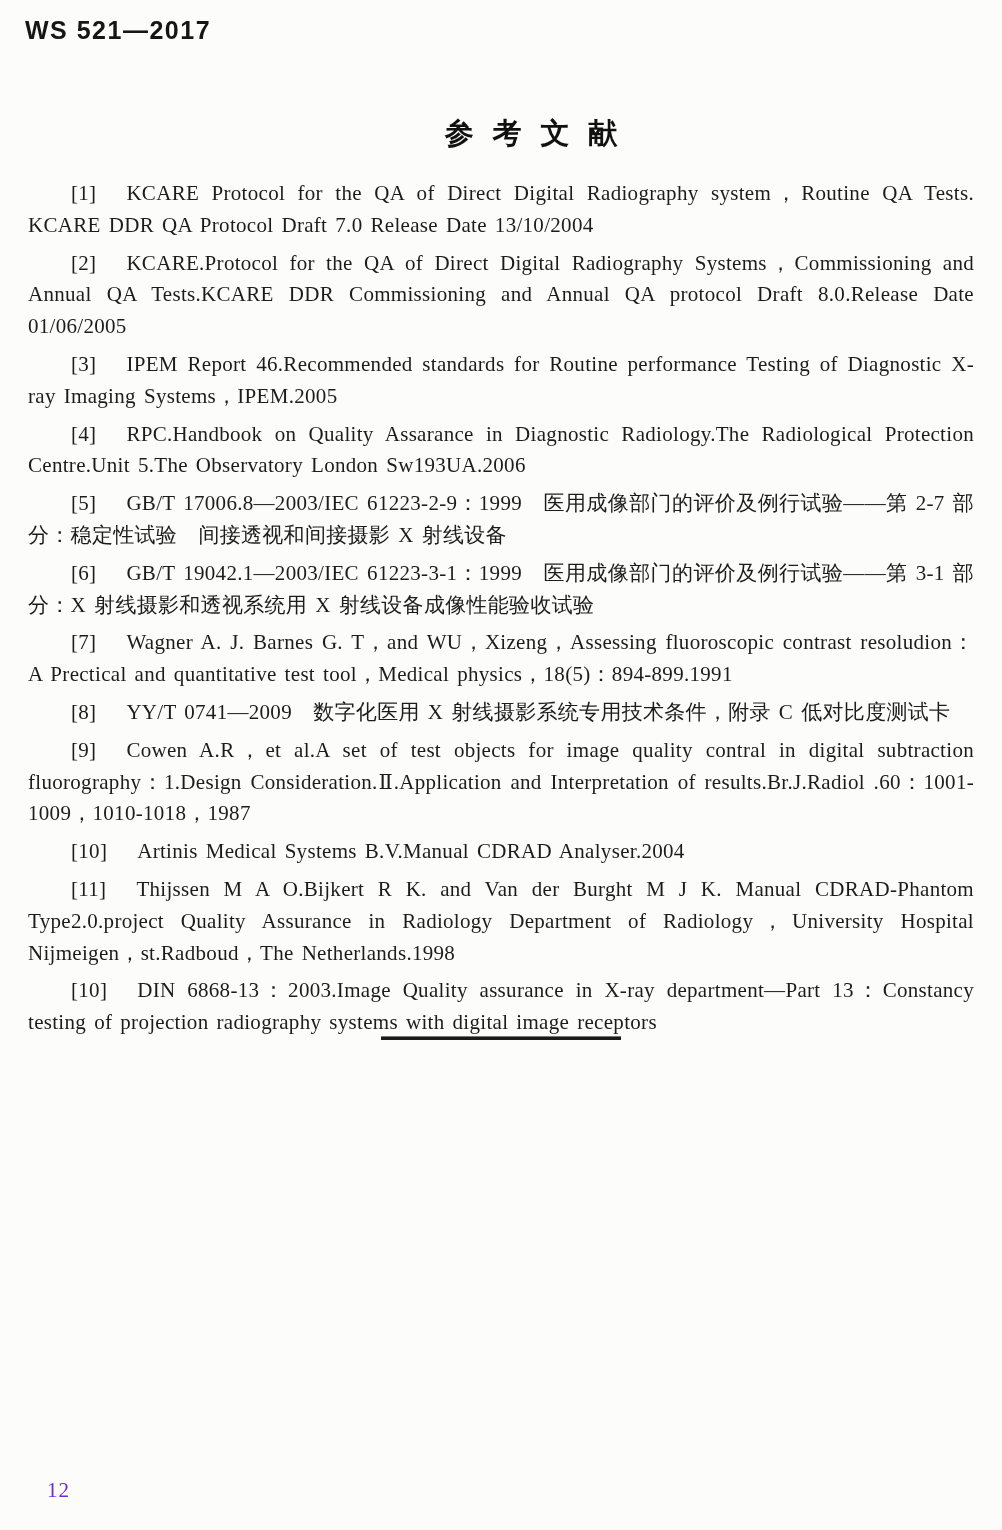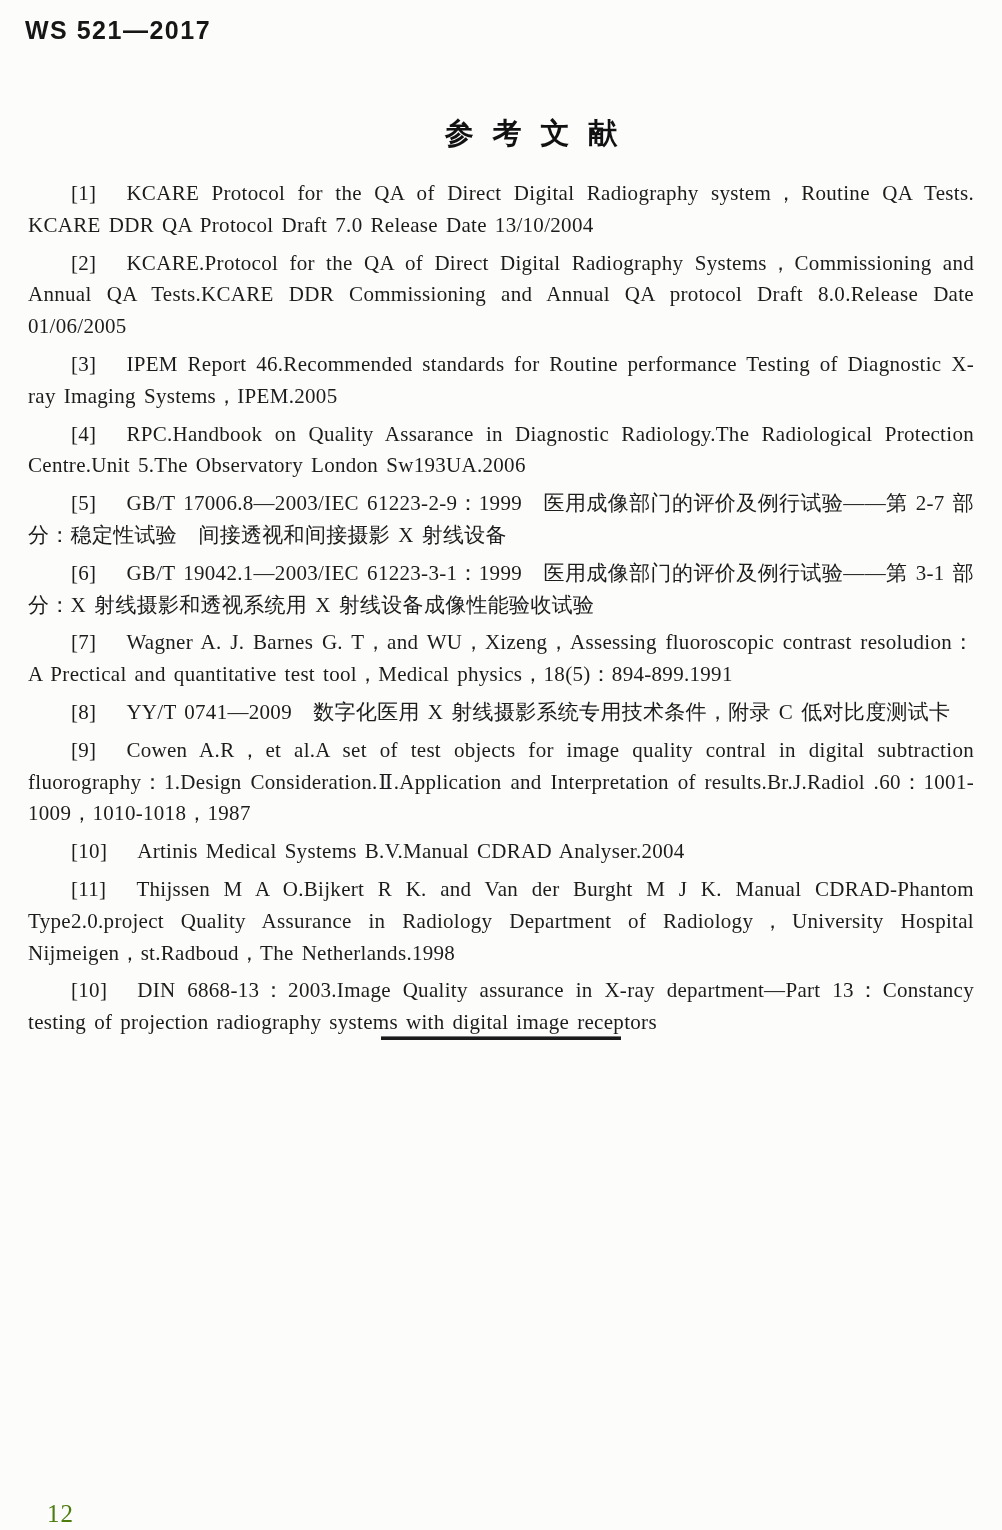--- a/index.html
+++ b/index.html
@@ -65,24 +65,23 @@
     left: 381px;
     width: 240px;
     height: 3px;
     background: #1a1a1a;
     border-top: 1px solid #777;
   }
   .page-num {
     position: absolute;
     top: 1478px;
     left: 47px;
-    font-size: 25px;
+    font-size: 21px;
     letter-spacing: 1px;
-    color: #4d7c0f;
-    margin-top: 22px;
+    color: #6d28d9;
   }
 </style>
 </head>
 <body>
 
 <div class="page">
 
   <div class="doc-header">WS 521—2017</div>
 
   <div class="doc-title">参考文献</div>

